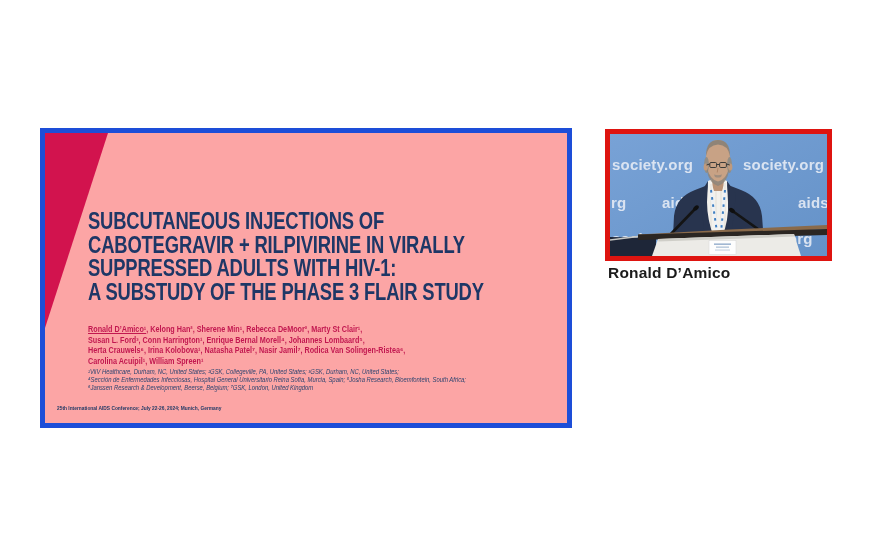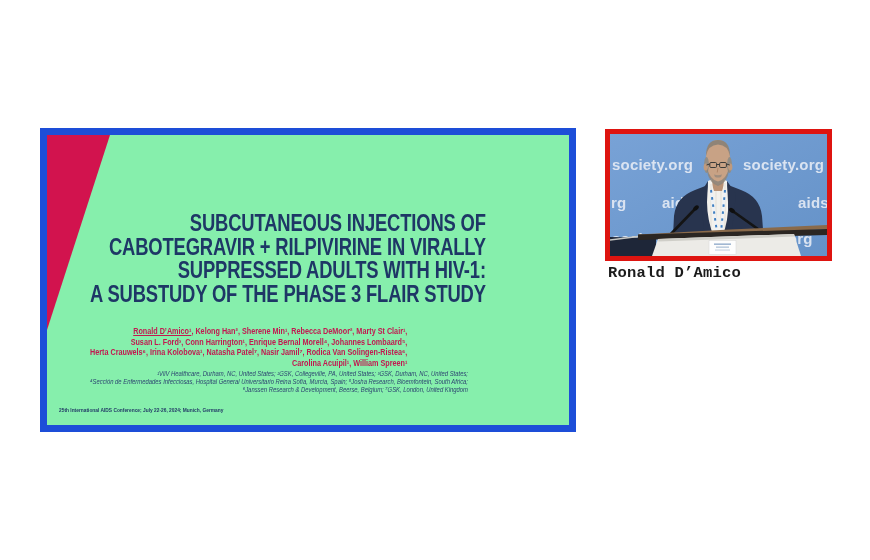--- a/index.html
+++ b/index.html
@@ -1,21 +1,21 @@
 <!DOCTYPE html>
 <html><head>
 <meta charset="utf-8">
 <style>
   html,body{margin:0;padding:0;background:#ffffff;}
   #stage{position:relative;width:870px;height:560px;background:#ffffff;overflow:hidden;
          font-family:"Liberation Sans","DejaVu Sans",sans-serif;}
 
   
   .slide{position:absolute;left:40px;top:128px;width:522px;height:290px;
-         background:#86efac;border:7px solid #1d4ed8;text-align:right;}
+         background:#fca5a5;border:5px solid #1d4ed8;}
   .wedge{position:absolute;left:0;top:0;width:63px;height:195px;background:#d2134e;
          clip-path:polygon(0 0,100% 0,0 100%);}
   .slide-title{position:absolute;left:43px;top:77px;font-size:23px;line-height:23.5px;
          font-weight:bold;color:#1e3766;transform:scaleX(0.80);transform-origin:0 0;
          white-space:nowrap;letter-spacing:-0.2px;}
   .authors{position:absolute;left:43px;top:191px;font-size:8.5px;line-height:10.6px;
          font-weight:bold;color:#c21850;transform:scaleX(0.85);transform-origin:0 0;
          white-space:nowrap;}
   .authors .presenter{text-decoration:underline;}
   .affils{position:absolute;left:43px;top:235px;font-size:6.4px;line-height:8px;
@@ -25,21 +25,21 @@
          color:#223a66;transform:scaleX(0.88);transform-origin:0 0;white-space:nowrap;}
 
   
   .video{position:absolute;left:605px;top:129px;width:217px;height:122px;
          border:5px solid #de1410;background:#d946ef;cursor:pointer;}
   .video svg{display:block;}
   .bgword{font-family:"Liberation Sans","DejaVu Sans",sans-serif;font-weight:bold;
           font-size:15px;fill:#e2e9f4;opacity:0.93;letter-spacing:0.2px;}
 
   .speaker-name{position:absolute;left:608px;top:264px;font-size:15.5px;font-weight:600;
-          color:#1b1b1b;letter-spacing:0.2px;font-family:Liberation Mono, monospace;}
+          color:#1b1b1b;letter-spacing:0.2px;}
 </style>
 </head>
 <body>
 
 <div id="stage">
 
   <div class="slide">
     <div class="wedge"></div>
 
     <div class="slide-title">

